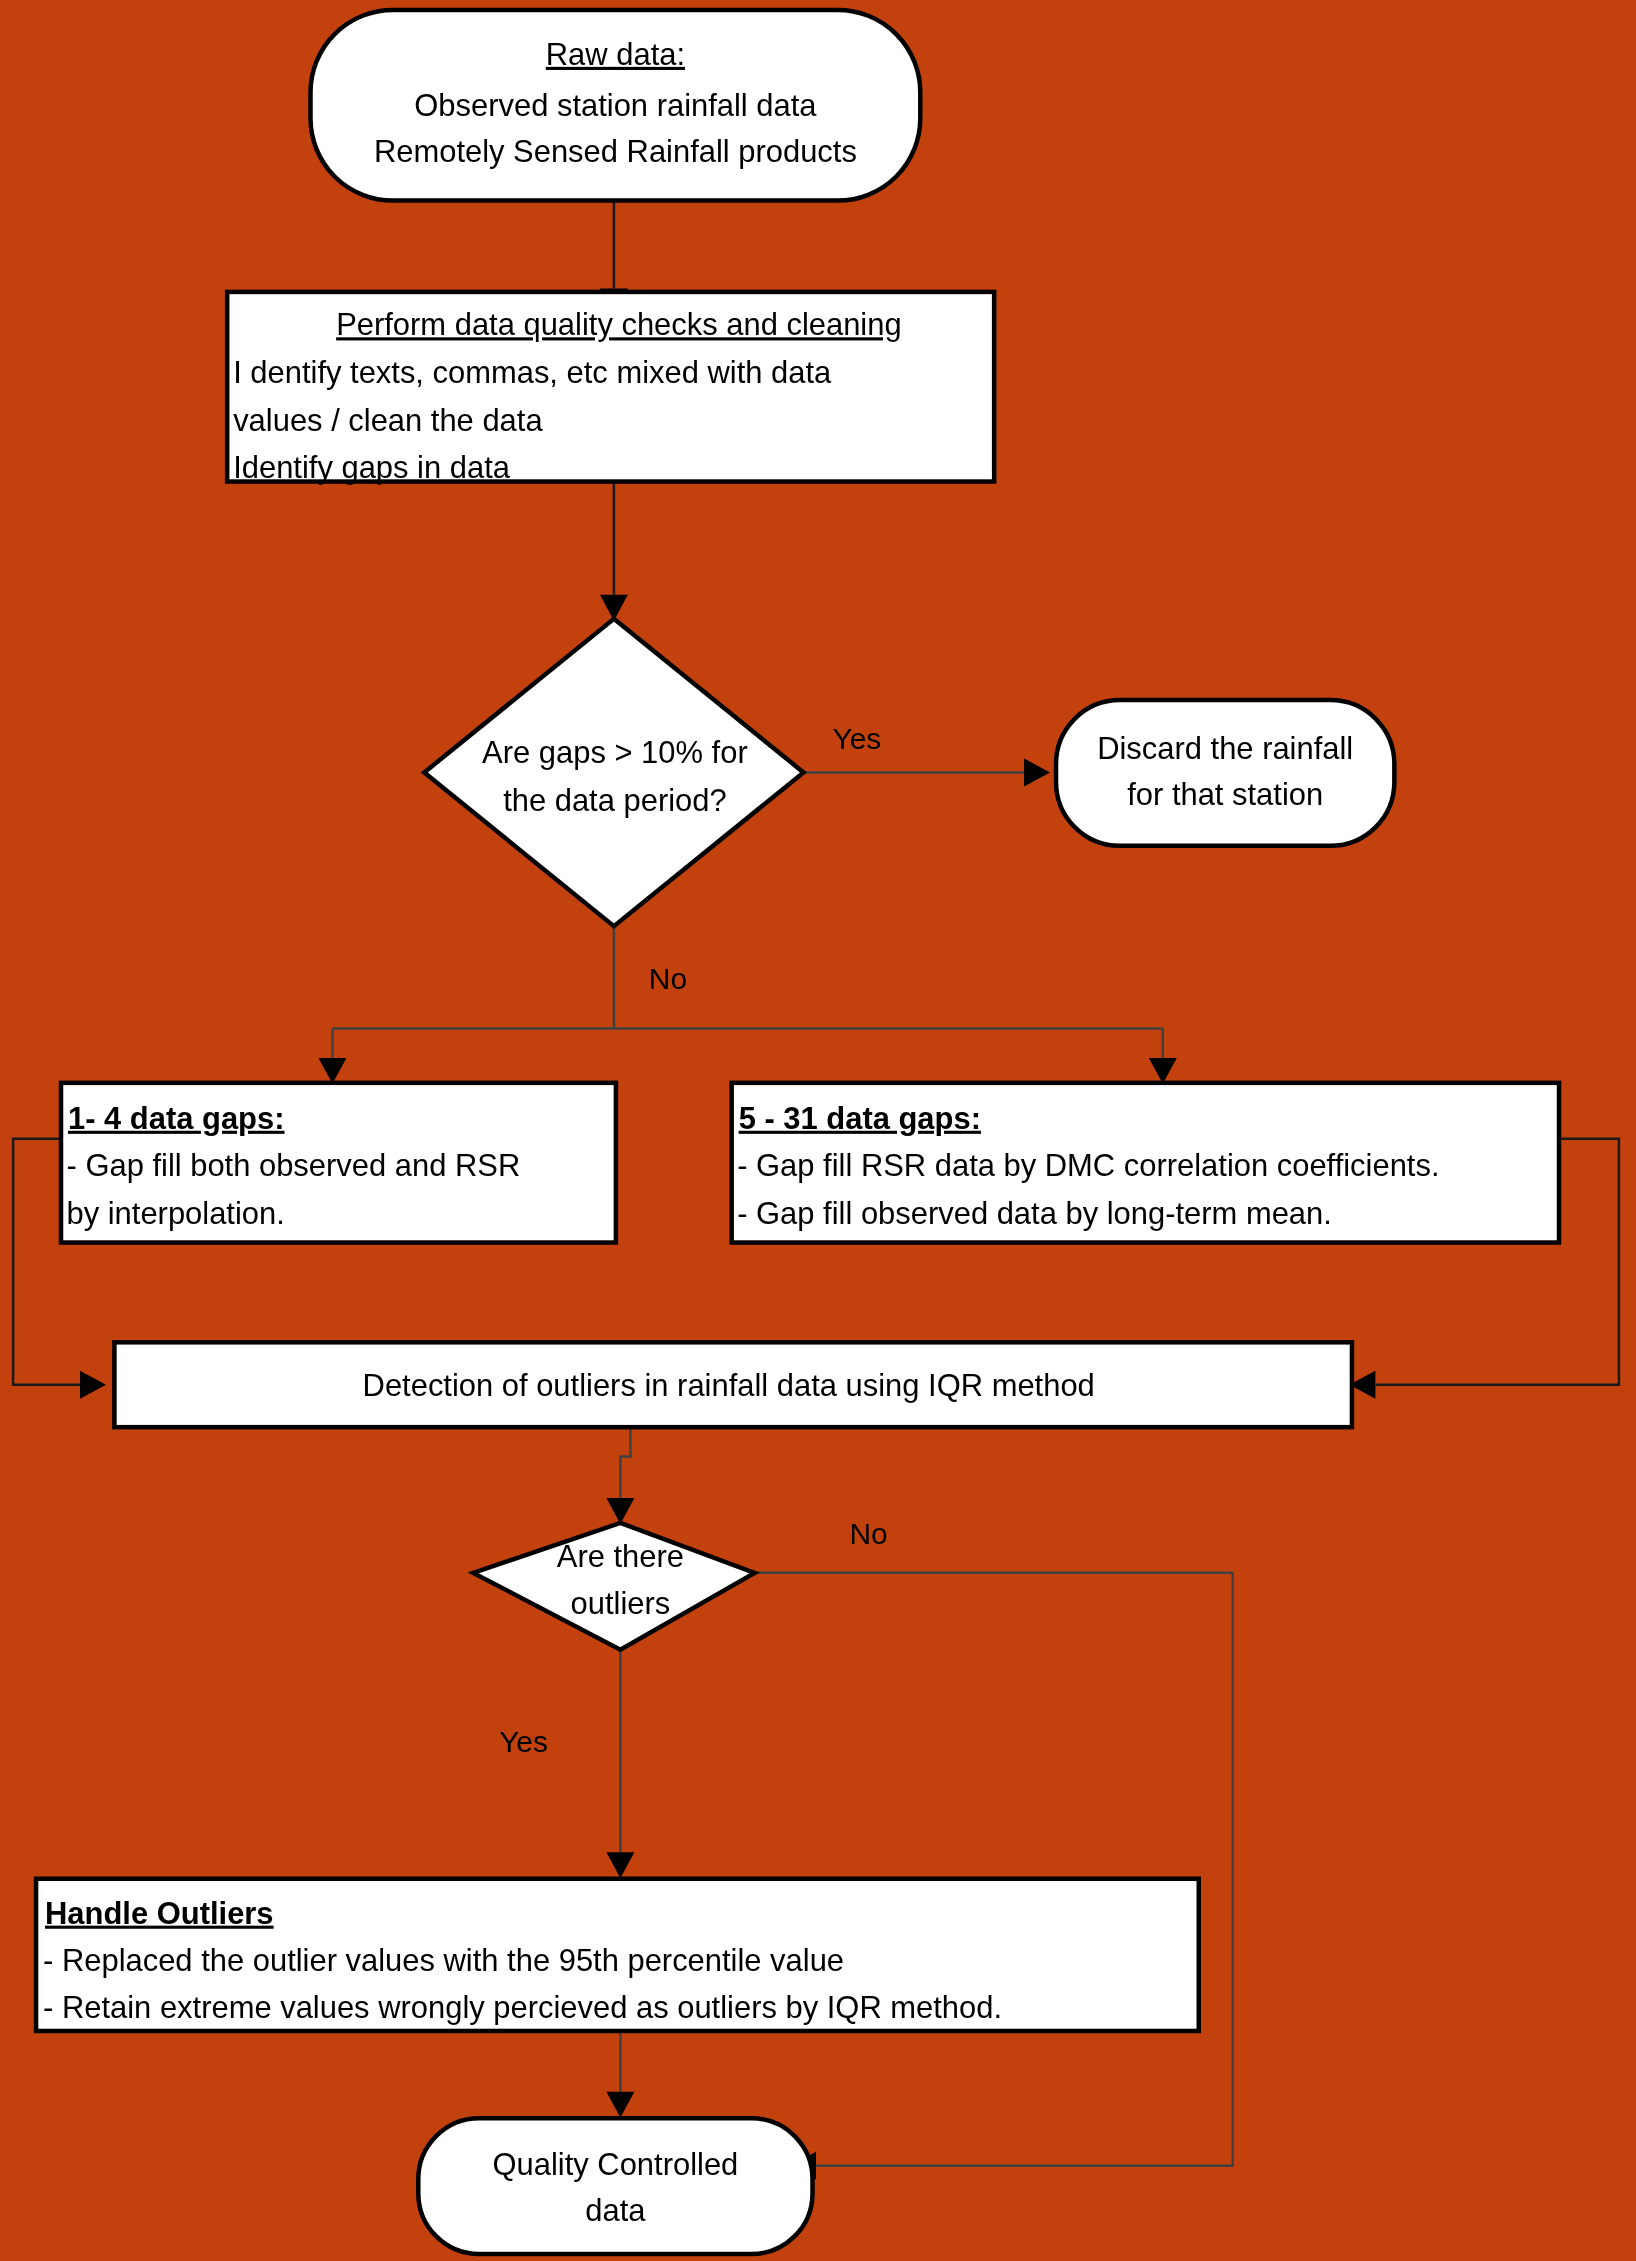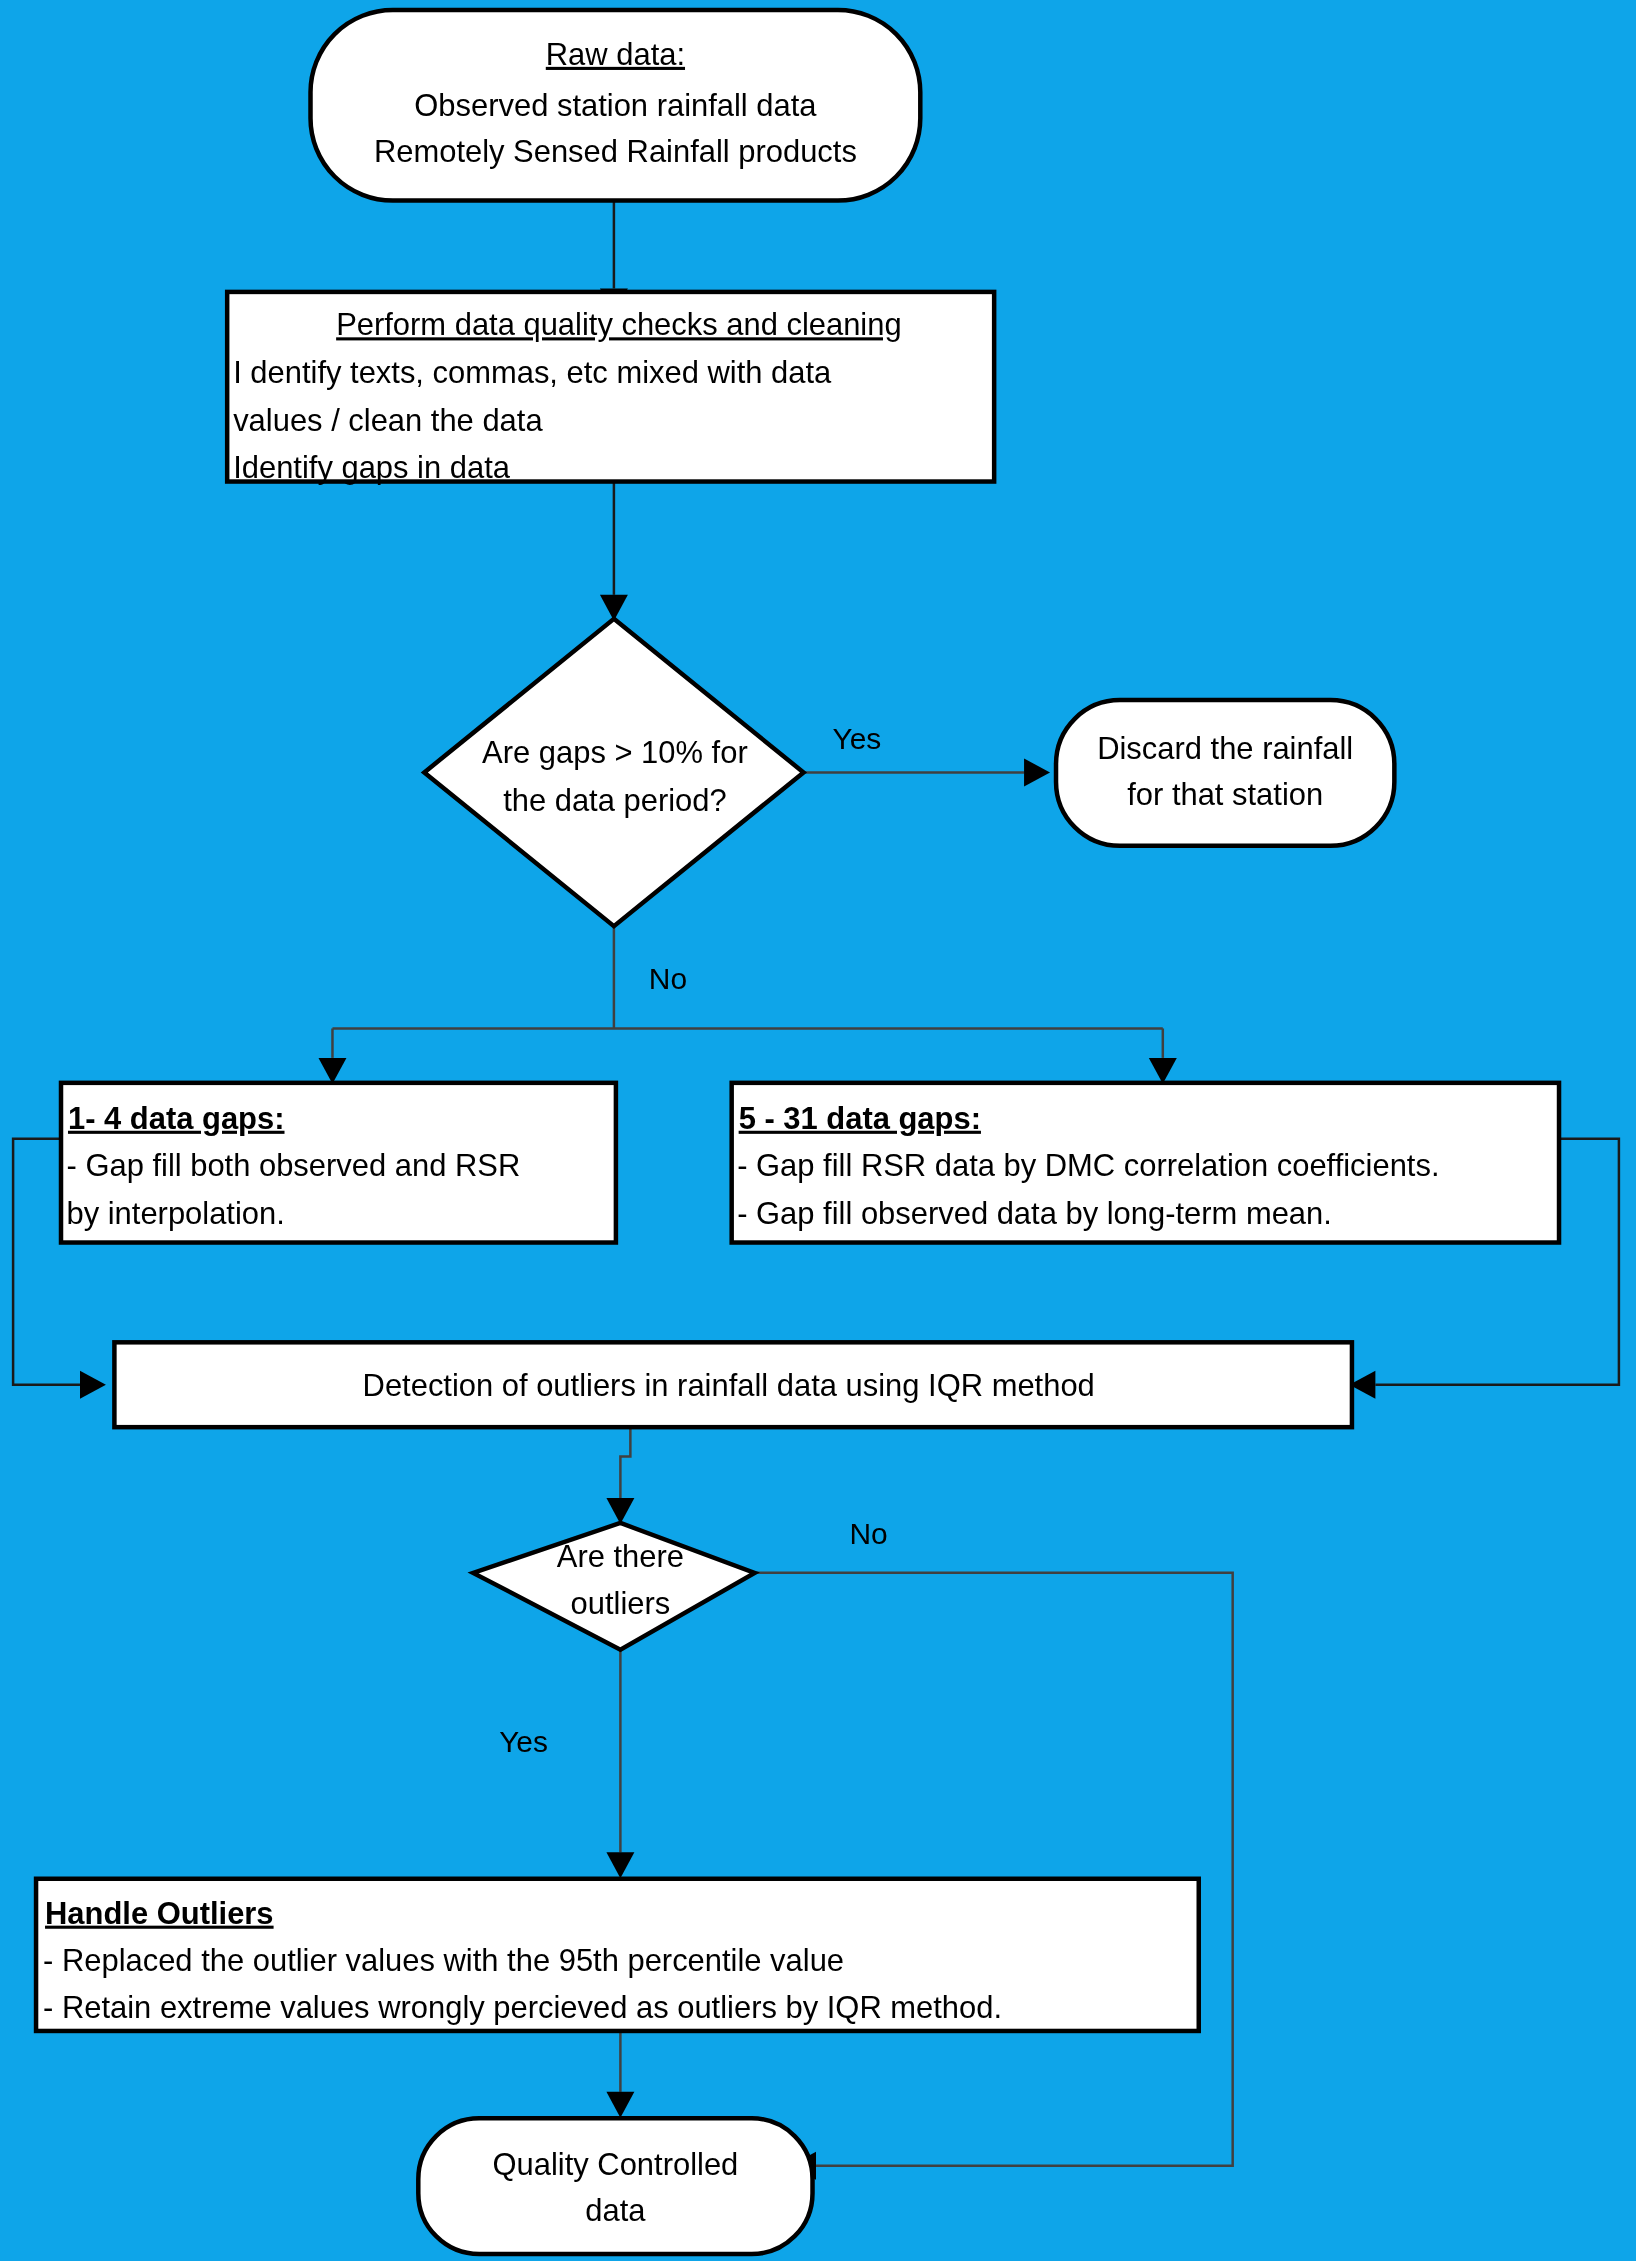--- a/index.html
+++ b/index.html
@@ -1,17 +1,17 @@
 <!DOCTYPE html>
 <html style="font-size:8px"><head>
 <meta charset="utf-8">
 <style>
   html,body{margin:0;padding:0;background:#ffffff;}
   body{font-family:"Liberation Sans", sans-serif;}
-  #stage{position:relative;width:1637px;height:2261px;background:#0ea5e9;overflow:hidden;}
+  #stage{position:relative;width:1637px;height:2261px;background:#c2410c;overflow:hidden;}
   svg{position:absolute;left:0;top:0;width:1637px;height:2261px;display:block;}
   .node-fill{fill:#ffffff;stroke:#000000;}
   .thick{stroke-width:9;}
   .conn{stroke:#404040;stroke-width:5;fill:none;}
   .conn-dark{stroke:#1a1a1a;stroke-width:5;fill:none;}
   .arrowhead{fill:#000000;}
   text{fill:#000000;font-family:"Liberation Sans", sans-serif;}
   .t{font-size:62px;}
   .t-b{font-size:62px;font-weight:bold;}
   .u{text-decoration:underline;}

